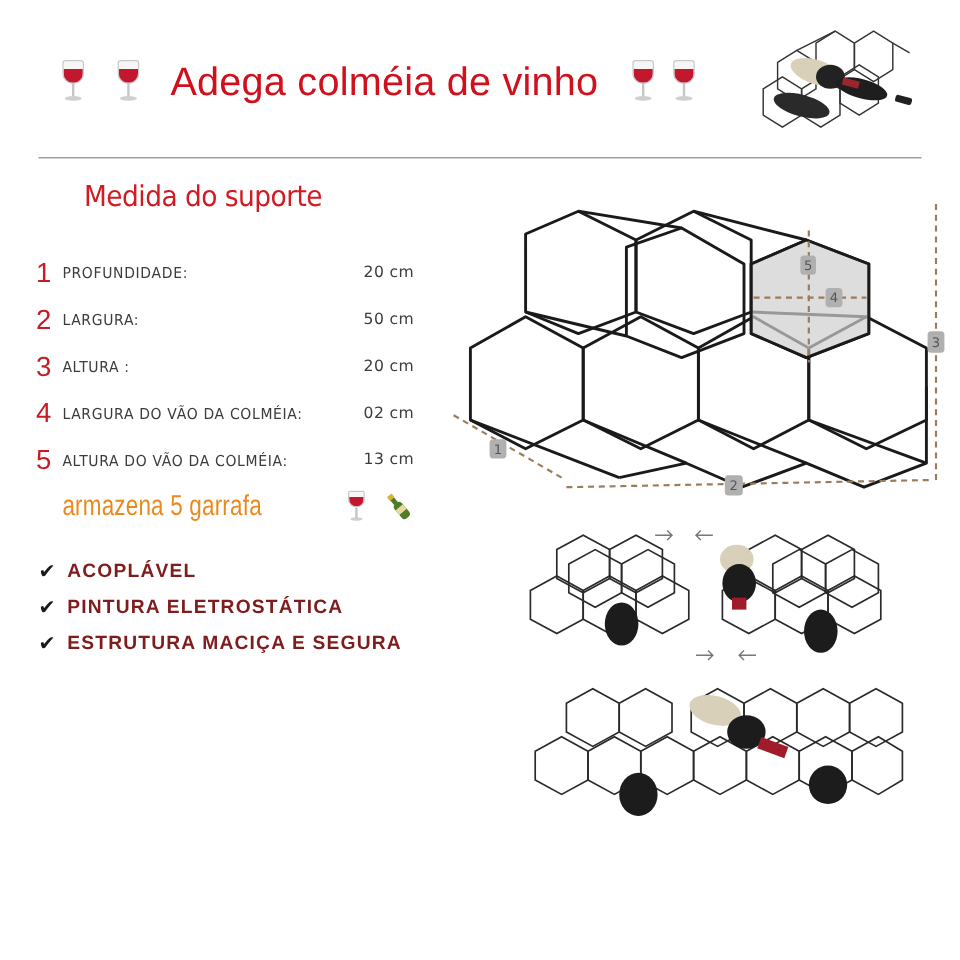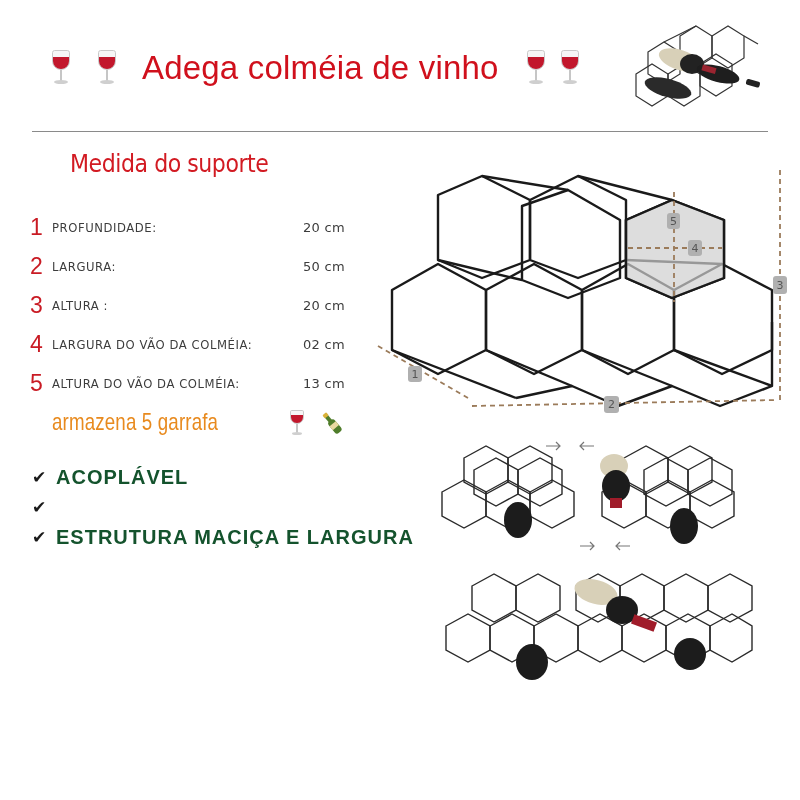--- a/index.html
+++ b/index.html
@@ -20,32 +20,32 @@
     .divider { position: absolute; left: 32px; top: 131px; width: 736px; height: 1px; background: #8a8a8a; }
 
     .spec-title { position: absolute; left: 70px; top: 150px; font-family: "DejaVu Sans", sans-serif; font-size: 24px; color: #d21a22; letter-spacing: -0.5px; transform: scaleX(0.92); transform-origin: left center; }
 
     .spec-list { position: absolute; left: 30px; top: 208px; width: 335px; }
     .spec-row { position: relative; height: 39px; display: flex; align-items: center; }
     .spec-num { width: 22px; font-size: 23px; color: #c91b24; font-family: "Liberation Sans", sans-serif; }
     .spec-label { font-size: 12.5px; letter-spacing: 0.6px; color: #3c3c3c; font-family: "DejaVu Sans", sans-serif; white-space: nowrap; transform: scaleX(0.93); transform-origin: left center; }
     .spec-value { position: absolute; right: 20px; font-size: 13px; color: #3c3c3c; font-family: "DejaVu Sans", sans-serif; letter-spacing: 0.3px; }
 
-    .capacity { position: absolute; left: 52px; top: 408px; display: flex; align-items: flex-end; }
+    .capacity { position: absolute; left: 52px; top: 408px; display: flex; align-items: center; }
     .capacity-text { font-family: "Liberation Sans Narrow", "Liberation Sans", sans-serif; font-size: 24px; color: #e88a1e; transform: scaleX(0.78); transform-origin: left center; width: 235px; white-space: nowrap; letter-spacing: 0.2px; }
     .small-glass { display: inline-block; width: 16px; height: 26px; position: relative; margin-left: 2px; margin-right: 14px; }
     .small-glass .bowl { position: absolute; left: 1px; top: 0; width: 14px; height: 14px; border: 1px solid #c9c9c9; border-radius: 2px 2px 8px 8px; background: linear-gradient(to bottom, #f6f6f6 0 35%, #c2172c 35% 100%); }
     .small-glass .stem { position: absolute; left: 7px; top: 14px; width: 2px; height: 9px; background: #c6c6c6; }
     .small-glass .foot { position: absolute; left: 3px; top: 22px; width: 10px; height: 3px; border-radius: 50%; background: #cfcfcf; }
     .bottle { display: inline-block; width: 26px; height: 26px; position: relative; }
 
     .features { position: absolute; left: 32px; top: 462px; }
     .feature { height: 30px; display: flex; align-items: center; }
     .check { font-size: 17px; color: #1a1a1a; width: 24px; font-family: "DejaVu Sans", sans-serif; }
-    .feature-label { font-size: 20px; font-weight: bold; letter-spacing: 1px; color: #14532d; font-family: "Liberation Sans", sans-serif; }
+    .feature-label { font-size: 16px; font-weight: bold; letter-spacing: 1px; color: #7f1d1d; font-family: "Liberation Sans", sans-serif; }
 
     .diagram { position: absolute; left: 372px; top: 160px; width: 418px; height: 260px; }
     .combo1 { position: absolute; left: 434px; top: 434px; width: 316px; height: 124px; }
     .combo2 { position: absolute; left: 436px; top: 562px; width: 320px; height: 126px; }
   </style>
 </head>
 <body>
 
 <div class="header">
   <div class="title-row">
@@ -141,24 +141,25 @@
   </svg>
 </div>
 
 <div class="features">
   <div class="feature">
     <span class="check">✔</span>
     <span class="feature-label">ACOPLÁVEL</span>
   </div>
   <div class="feature">
     <span class="check">✔</span>
+    <span class="feature-label">PINTURA ELETROSTÁTICA</span>
   </div>
   <div class="feature">
     <span class="check">✔</span>
-    <span class="feature-label">ESTRUTURA MACIÇA E LARGURA</span>
+    <span class="feature-label">ESTRUTURA MACIÇA E SEGURA</span>
   </div>
 </div>
 
 <svg class="diagram" viewBox="0 0 418 260">
   <g fill="none" stroke="#1a1a1a" stroke-width="2.4" stroke-linejoin="round">
 
     <polygon points="66,35 110,16 158,40 158,100 110,118 66,100"></polygon>
     <polygon points="158,40 206,16 254,40 254,100 206,118 158,100"></polygon>
 
     <polygon points="150,46 196,30 248,60 248,118 196,138 150,120"></polygon>

